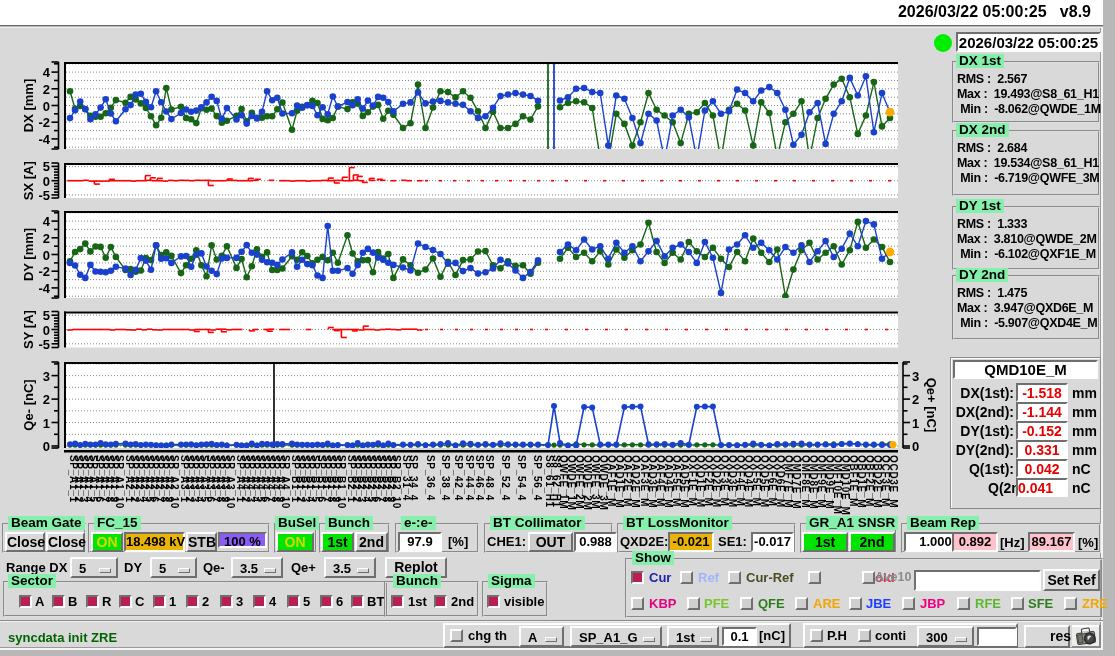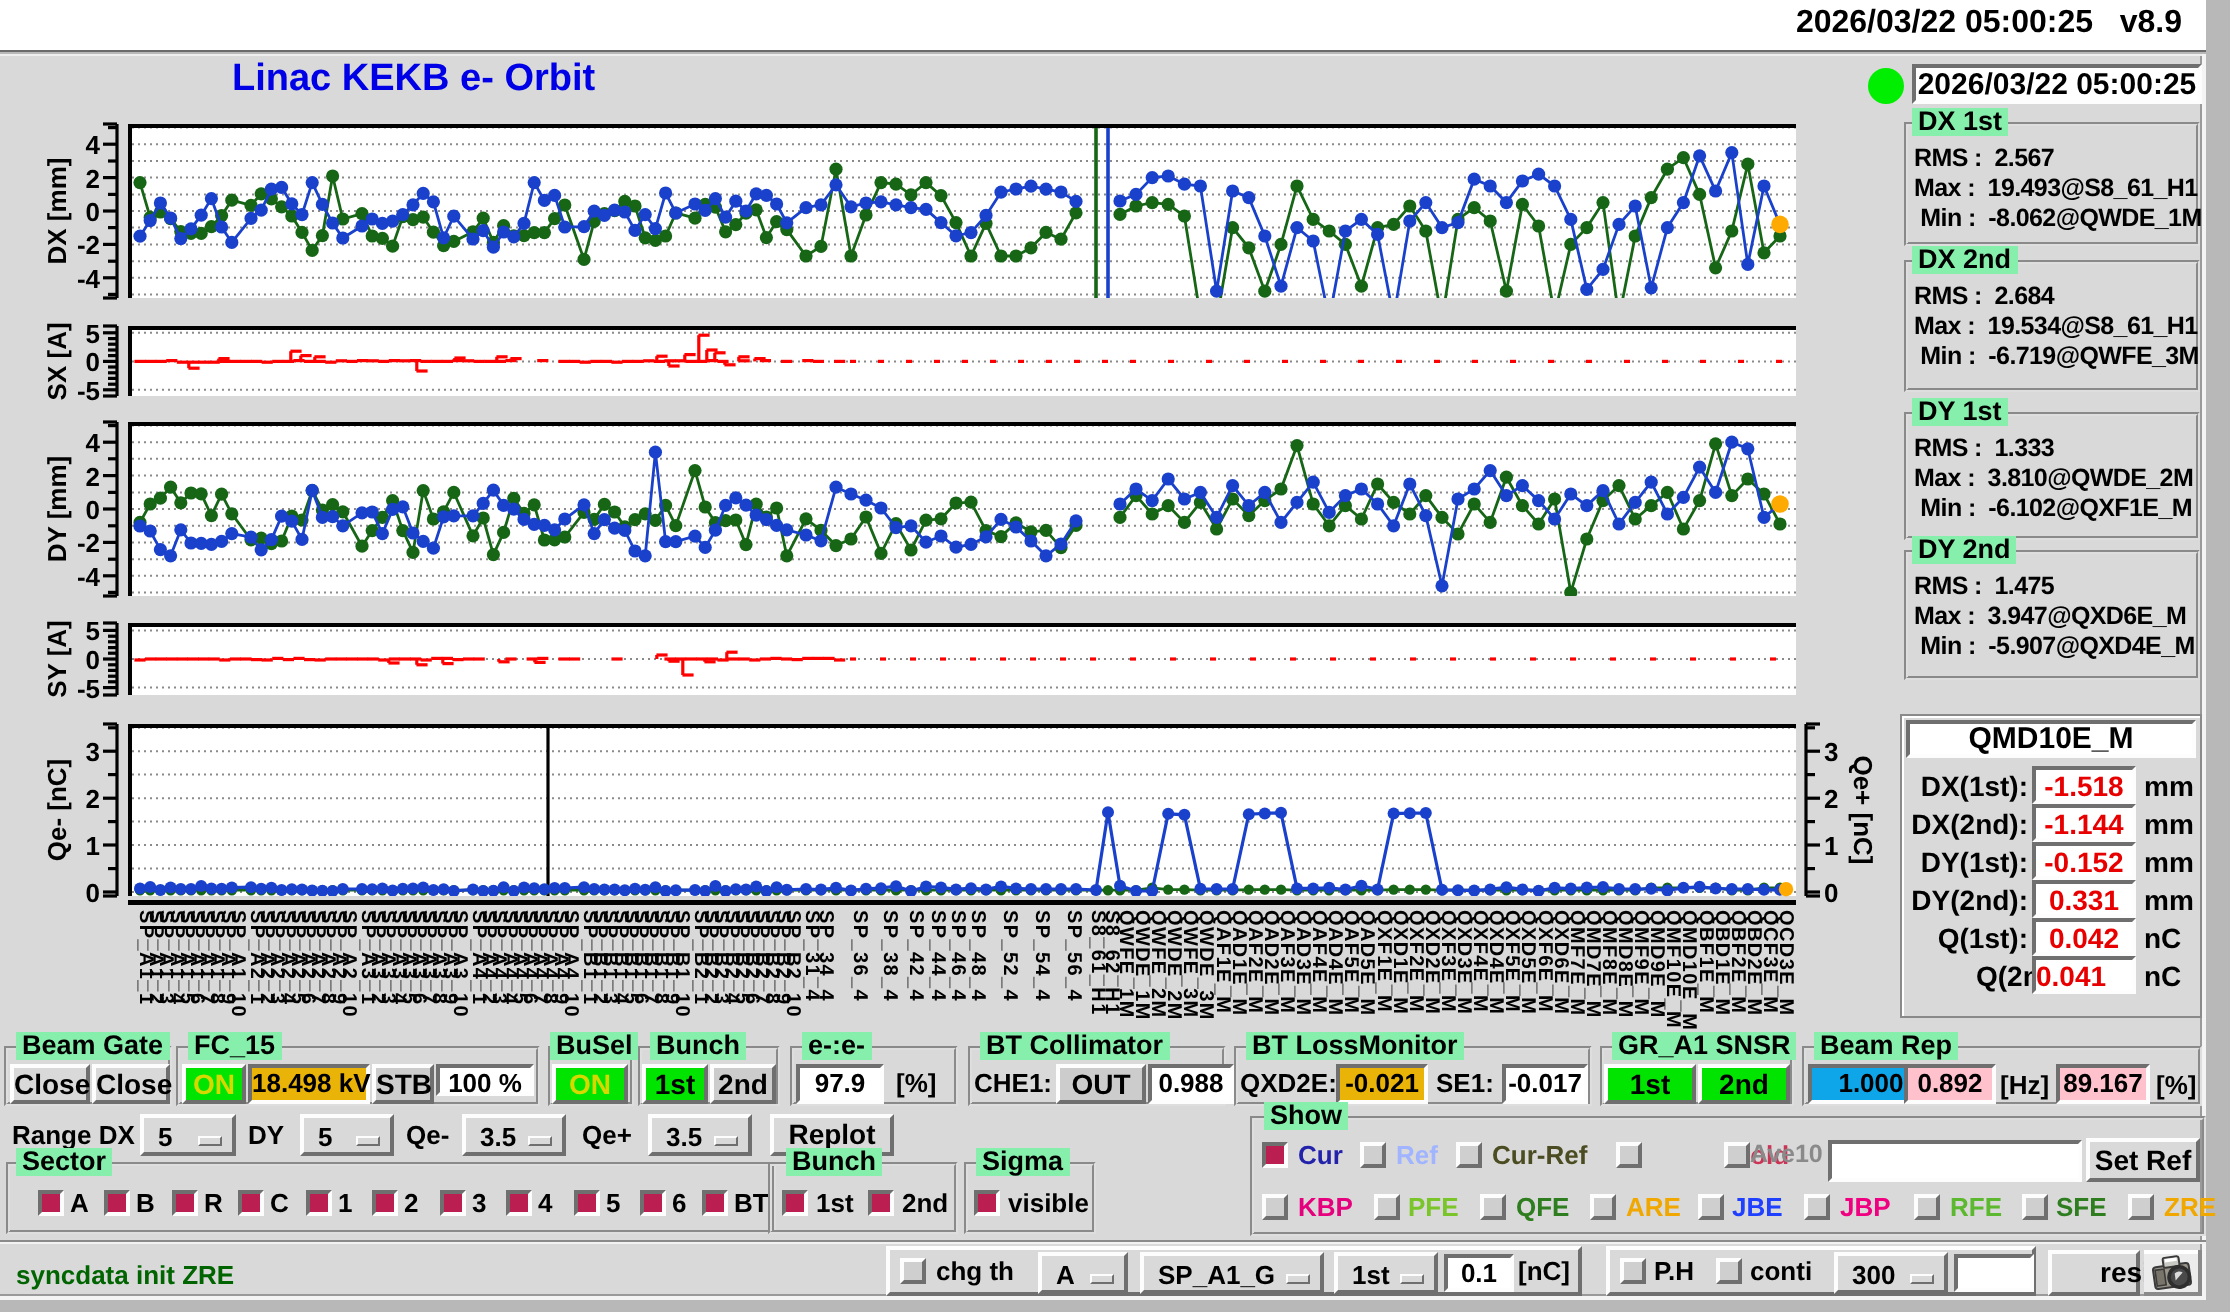--- a/index.html
+++ b/index.html
@@ -27,21 +27,20 @@
   border-color:#fdfdfd #6f6f6f #6f6f6f #fdfdfd;background:#d9d9d9;font-size:13px;}
 .dd .v{position:absolute;left:7px;top:2px;}
 .dd .m{position:absolute;right:5px;top:9px;width:12px;height:5px;
   border-style:solid;border-width:1px;border-color:#fdfdfd #6f6f6f #6f6f6f #fdfdfd;background:#d9d9d9;}
 .statrow{position:absolute;font-size:12.5px;white-space:pre;letter-spacing:-0.3px;}
 </style></head><body>
 <div id="topbar">
     <span>2026/03/22 05:00:25&nbsp;&nbsp;&nbsp;v8.9</span>
   </div>
 <div id="win">
-<div class="abs" style="left:116px;top:2px;font-size:19px;color:#0000e6;">Linac KEKB e- Orbit</div>
 <div class="abs" style="left:934px;top:7px;width:18px;height:18px;border-radius:50%;background:#00ee00;"></div>
 <div class="sunken abs" style="left:956px;top:5px;width:145px;height:20px;text-align:center;font-size:15px;line-height:17px;">2026/03/22 05:00:25</div>
 <svg class="abs" style="left:0;top:28px;" width="940" height="490" viewBox="0 55 940 490">
       <clipPath id="cpDX">
         <rect x="64" y="63" width="834" height="86"></rect>
       </clipPath>
       <rect x="64" y="62" width="834" height="87" fill="#ffffff"></rect>
       <line x1="66" y1="147.2" x2="898" y2="147.2" stroke="#8a8a8a" stroke-width="1" stroke-dasharray="1 2"></line>
       <line x1="66" y1="138.9" x2="898" y2="138.9" stroke="#8a8a8a" stroke-width="1" stroke-dasharray="1 2"></line>
       <line x1="66" y1="130.6" x2="898" y2="130.6" stroke="#8a8a8a" stroke-width="1" stroke-dasharray="1 2"></line>
@@ -1347,21 +1346,21 @@
     <div class="abs t14" style="left:1072px;top:453px;">nC</div>
 <div class="grp" style="left:2px;top:496px;width:84px;height:30px;"></div>
     <div class="grplbl" style="left:8px;top:489px;">Beam Gate</div>
     <div class="btn raised " style="left:5px;top:505px;width:40px;height:20px;line-height:16px;color:#000;font-size:14px;">Close</div>
     <div class="btn raised " style="left:46px;top:505px;width:39px;height:20px;line-height:16px;color:#000;font-size:14px;">Close</div>
     <div class="grp" style="left:88px;top:496px;width:182px;height:30px;"></div>
     <div class="grplbl" style="left:94px;top:489px;">FC_15</div>
     <div class="btn raised green" style="left:91px;top:505px;width:32px;height:20px;line-height:16px;color:#d8d800;font-size:14px;">ON</div>
     <div class="entry sunken" style="left:124px;top:505px;width:61px;height:20px;line-height:16px;color:#000;background:#eab308;">18.498 kV</div>
     <div class="btn raised " style="left:186px;top:505px;width:31px;height:20px;line-height:16px;color:#000;font-size:14px;background:#cccccc;">STB</div>
-    <div class="entry sunken" style="left:218px;top:505px;width:49px;height:16px;line-height:16px;color:#000;background:#ffffff;">100 %</div>
+    <div class="entry sunken" style="left:218px;top:505px;width:49px;height:16px;line-height:16px;color:#000;background:#8b5cf6;">100 %</div>
     <div class="grp" style="left:274px;top:496px;width:43px;height:30px;"></div>
     <div class="grplbl" style="left:275px;top:489px;">BuSel</div>
     <div class="btn raised green" style="left:276px;top:505px;width:38px;height:20px;line-height:16px;color:#d8d800;font-size:14px;">ON</div>
     <div class="grp" style="left:319px;top:496px;width:71px;height:30px;"></div>
     <div class="grplbl" style="left:325px;top:489px;">Bunch</div>
     <div class="btn raised green" style="left:321px;top:505px;width:33px;height:20px;line-height:16px;color:#000;font-size:14px;">1st</div>
     <div class="btn raised " style="left:355px;top:505px;width:33px;height:20px;line-height:16px;color:#000;font-size:14px;background:#cccccc;">2nd</div>
     <div class="grp" style="left:395px;top:496px;width:84px;height:30px;"></div>
     <div class="grplbl" style="left:401px;top:489px;">e-:e-</div>
     <div class="entry sunken" style="left:398px;top:505px;width:44px;height:20px;line-height:16px;color:#000;background:#fff;">97.9</div>
@@ -1376,21 +1375,21 @@
     <div class="abs" style="left:620px;top:507px;font-size:13px;color:#000;">QXD2E:</div>
     <div class="entry sunken" style="left:668px;top:505px;width:46px;height:20px;line-height:16px;color:#000;background:#eab308;">-0.021</div>
     <div class="abs" style="left:718px;top:507px;font-size:13px;color:#000;">SE1:</div>
     <div class="entry sunken" style="left:751px;top:505px;width:43px;height:20px;line-height:16px;color:#000;background:#fff;">-0.017</div>
     <div class="grp" style="left:800px;top:496px;width:97px;height:30px;"></div>
     <div class="grplbl" style="left:806px;top:489px;">GR_A1 SNSR</div>
     <div class="btn raised green" style="left:802px;top:505px;width:46px;height:20px;line-height:16px;color:#000;font-size:14px;">1st</div>
     <div class="btn raised green" style="left:849px;top:505px;width:46px;height:20px;line-height:16px;color:#000;font-size:14px;">2nd</div>
     <div class="grp" style="left:901px;top:496px;width:200px;height:30px;"></div>
     <div class="grplbl" style="left:907px;top:489px;">Beam Rep</div>
-    <div class="entry sunken" style="left:904px;top:505px;width:63px;height:20px;line-height:16px;color:#000;background:#0ea5e9;">1.000</div>
+    <div class="entry sunken" style="left:904px;top:505px;width:63px;height:20px;line-height:16px;color:#000;background:#ffffff;">1.000</div>
     <div class="entry sunken" style="left:952px;top:505px;width:46px;height:20px;line-height:16px;color:#000;background:#ffc2cc;">0.892</div>
     <div class="abs" style="left:1000px;top:508px;font-size:13px;color:#000;">[Hz]</div>
     <div class="entry sunken" style="left:1028px;top:505px;width:47px;height:20px;line-height:16px;color:#000;background:#ffc2cc;">89.167</div>
     <div class="abs" style="left:1078px;top:508px;font-size:13px;color:#000;">[%]</div>
     <div class="abs" style="left:6px;top:533px;font-size:13px;color:#000;">Range  DX</div>
     <div class="dd" style="left:70px;top:530px;width:48px;height:21px;">
       <span class="v">5</span>
       <span class="m"></span>
     </div>
     <div class="abs" style="left:124px;top:533px;font-size:13px;color:#000;">DY</div>

